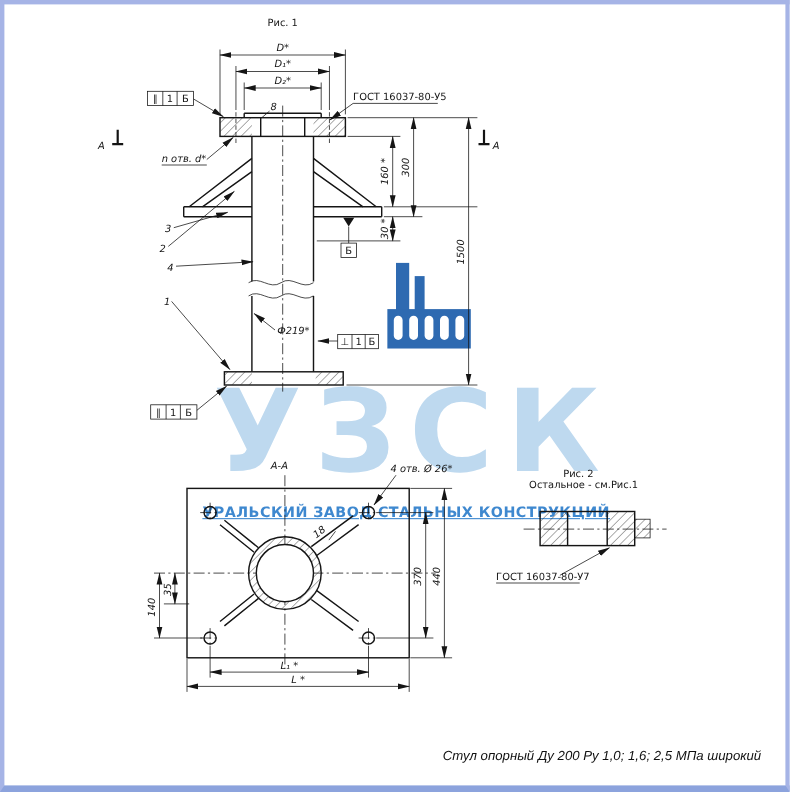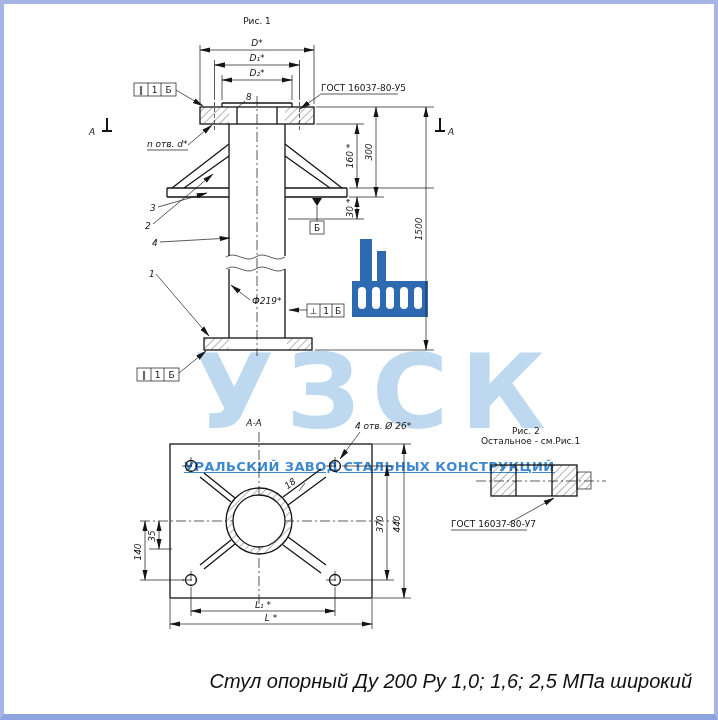--- a/index.html
+++ b/index.html
@@ -2,21 +2,21 @@
 <html><head>
 <meta charset="utf-8">
 <style>
   *{margin:0;padding:0;box-sizing:border-box}
   html,body{width:718px;height:720px;background:#fff;font-family:"DejaVu Sans",sans-serif;overflow:hidden}
   .frame{position:relative;width:718px;height:720px;border:4px solid #a6b4e6;border-bottom:6px solid #8ca3dd;background:#fff;overflow:hidden}
   .layer{position:absolute;left:0;top:0;width:100%;height:100%}
   .wm-logo{position:absolute;left:190px;top:336px;font-size:104px;font-weight:bold;letter-spacing:12px;line-height:1;color:#bed9ef;font-family:"DejaVu Sans",sans-serif;white-space:nowrap}
   .wm-sub{position:absolute;left:180px;top:455px;width:365px;text-align:center;font-size:13px;font-weight:bold;letter-spacing:.4px;color:#3e88cf;text-decoration:underline;white-space:nowrap}
   .wm-icon{position:absolute;left:348px;top:233px}
-  .caption{position:absolute;right:22px;bottom:16px;text-align:left;font-style:italic;font-size:20px;line-height:1.65;color:#101010;font-family:"Liberation Sans","DejaVu Sans",sans-serif;white-space:nowrap}
+  .caption{position:absolute;right:22px;bottom:16px;text-align:left;font-style:italic;font-size:12px;line-height:1.65;color:#101010;font-family:"Liberation Sans","DejaVu Sans",sans-serif;white-space:nowrap}
   svg.drawing{position:absolute;left:0;top:0}
   svg text{font-family:"DejaVu Sans",sans-serif;font-size:9px;fill:#141414}
   .it{font-style:italic}
   .ln{stroke:#151515;stroke-width:1.3;fill:none}
   .tn{stroke:#151515;stroke-width:.7;fill:none}
   .dim{stroke:#151515;stroke-width:.7}
   .cl{stroke:#151515;stroke-width:.7;fill:none;stroke-dasharray:10 3 2 3}
   .dsh{stroke-dasharray:4 2}
 </style>
 </head>

